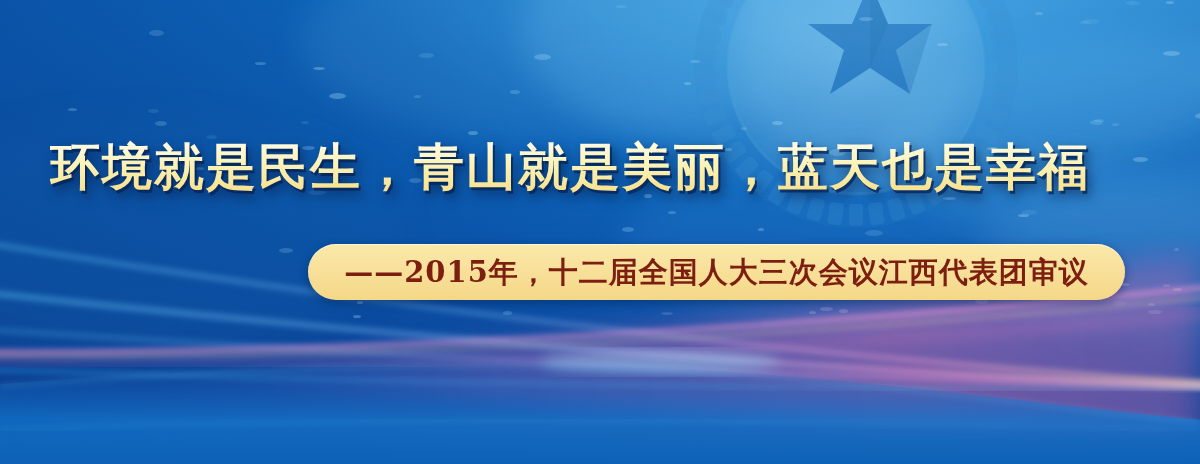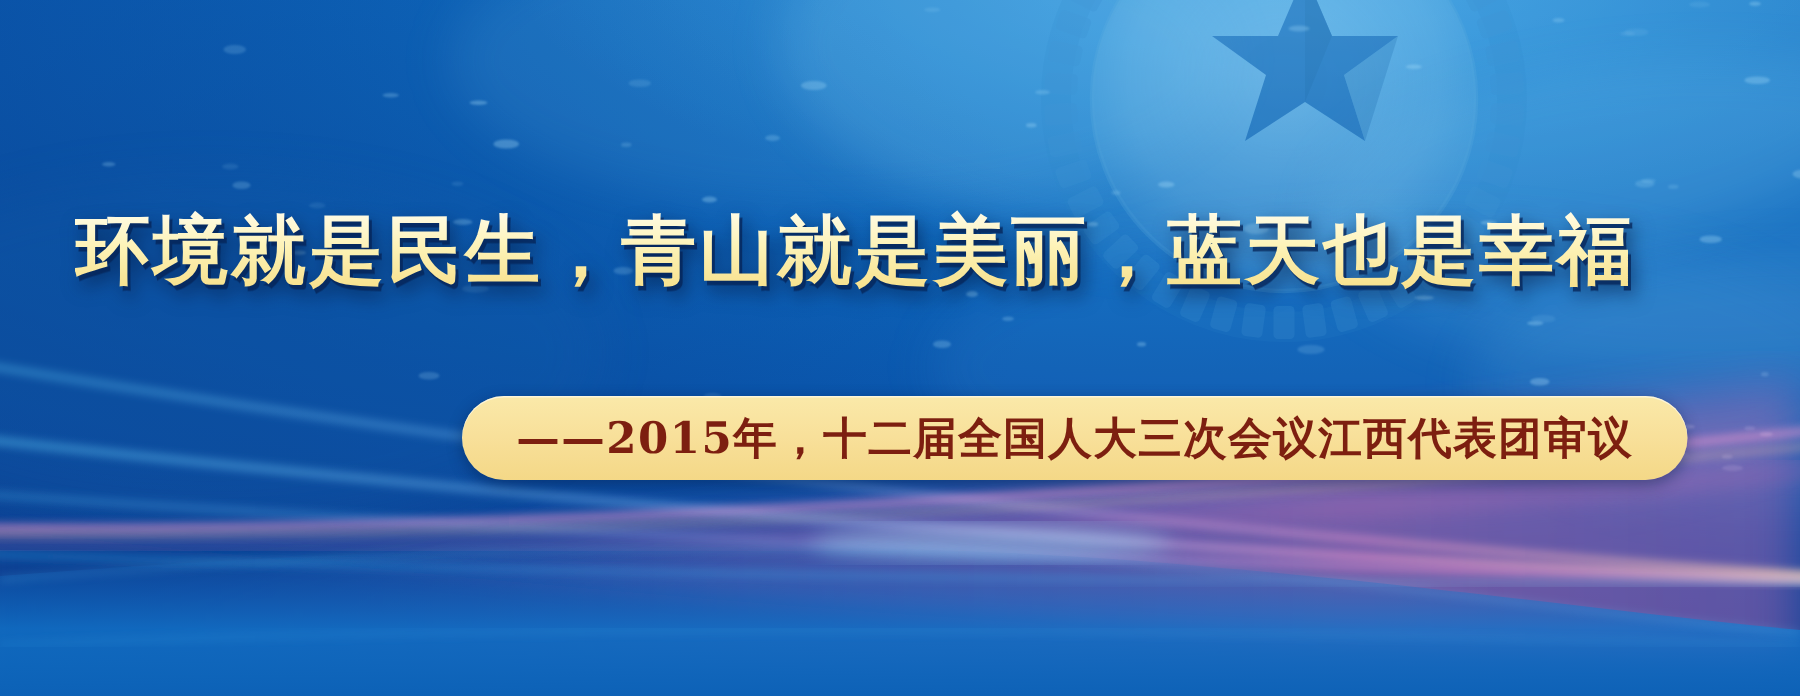--- a/index.html
+++ b/index.html
@@ -99,21 +99,21 @@
     -webkit-text-fill-color: transparent;
     filter:
       drop-shadow(2px 3px 0px rgba(5,35,85,0.75))
       drop-shadow(3px 5px 6px rgba(3,25,65,0.55));
   }
 
   
   .pill {
     position: absolute;
     left: 308px;
-    top: 264px;
+    top: 244px;
     width: 817px;
     height: 56px;
     border-radius: 28px;
     background: linear-gradient(180deg, #fae9a9 0%, #f8e09a 48%, #f4d887 100%);
     box-shadow:
       0 3px 10px rgba(4,28,70,0.45),
       inset 0 1px 0 rgba(255,255,255,0.55);
     display: flex;
     align-items: center;
     justify-content: center;

